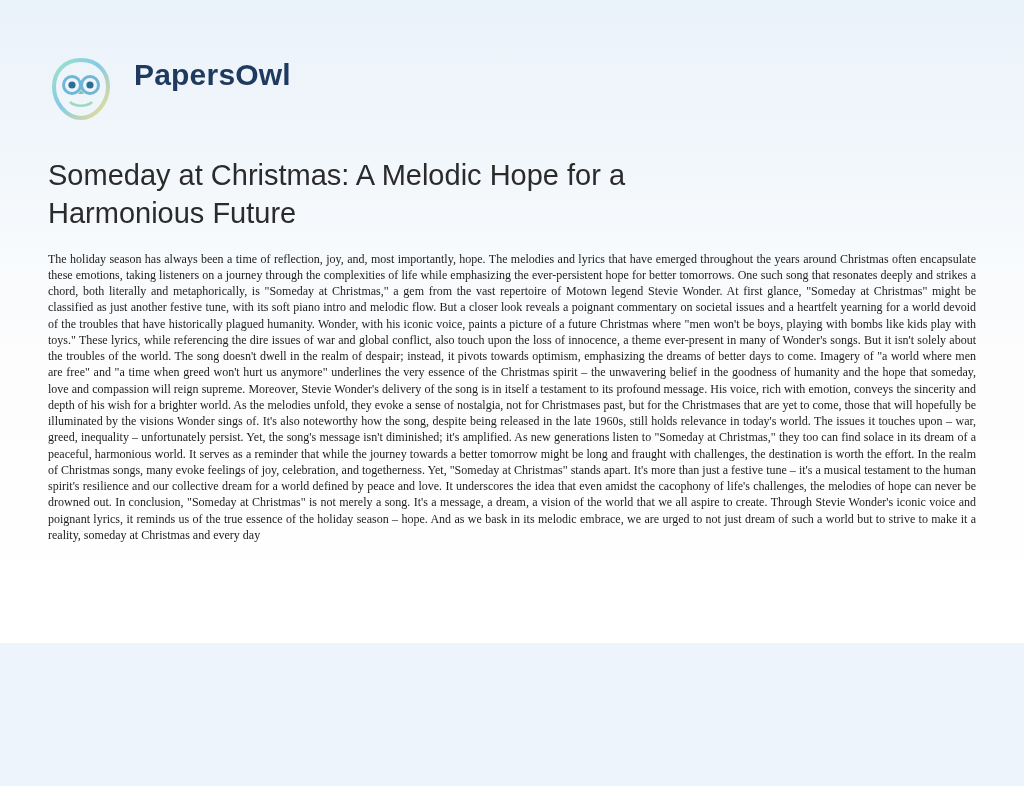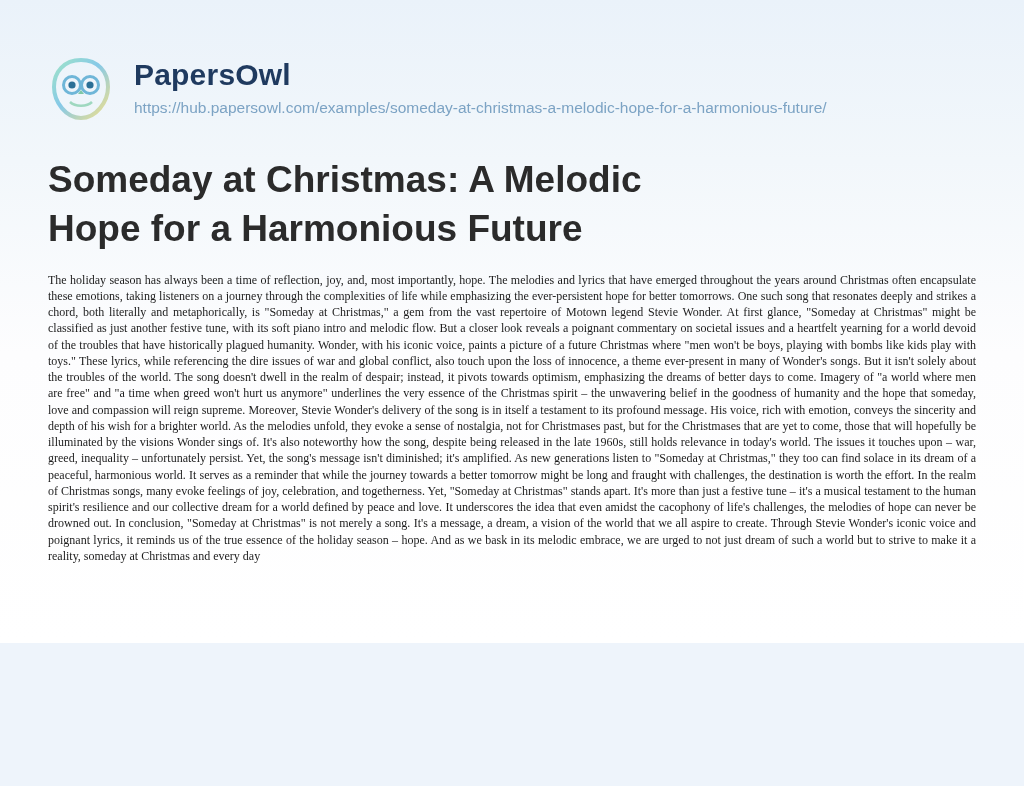--- a/index.html
+++ b/index.html
@@ -48,23 +48,23 @@
     font-family: "Liberation Sans", sans-serif;
     font-size: 15.5px;
     color: #7ca3c4;
     line-height: 1.45;
     margin-top: 6px;
     max-width: 700px;
     word-break: break-word;
   }
   .title {
     font-family: "Liberation Sans", sans-serif;
-    font-size: 37px;
+    font-size: 29px;
     color: #2b2b2b;
-    font-weight: bold;
+    font-weight: normal;
     line-height: 1.32;
     margin: 34px 0 0 48px;
     max-width: 640px;
   }
   .body-text {
     margin: 18px 48px 0 48px;
     font-family: "Liberation Serif", serif;
     font-size: 12px;
     line-height: 1.355;
     color: #1c1c1c;
@@ -93,21 +93,20 @@
         <circle cx="42" cy="29" r="8.5" fill="none" stroke="#6fb6d8" stroke-width="3"></circle>
         <circle cx="24" cy="29" r="3.6" fill="#2b6f96"></circle>
         <circle cx="42" cy="29" r="3.6" fill="#2b6f96"></circle>
         <path d="M33 34 L30 38 L36 38 Z" fill="#7ec7a6"></path>
         <path d="M22 46 C27 51 39 51 44 46" fill="none" stroke="#9fd8c0" stroke-width="2.5"></path>
       </svg>
     </div>
 
     <div class="brand-block">
       <div class="brand">PapersOwl</div>
-      <div class="url">https://hub.papersowl.com/examples/someday-at-christmas-a-melodic-hope-for-a-harmonious-future/</div>
     </div>
   </div>
 
   <h1 class="title">Someday at Christmas: A Melodic Hope for a Harmonious Future</h1>
 
   <div class="body-text">The holiday season has always been a time of reflection, joy, and, most importantly, hope. The melodies and lyrics that have emerged throughout the years around Christmas often encapsulate these emotions, taking listeners on a journey through the complexities of life while emphasizing the ever-persistent hope for better tomorrows. One such song that resonates deeply and strikes a chord, both literally and metaphorically, is "Someday at Christmas," a gem from the vast repertoire of Motown legend Stevie Wonder. At first glance, "Someday at Christmas" might be classified as just another festive tune, with its soft piano intro and melodic flow. But a closer look reveals a poignant commentary on societal issues and a heartfelt yearning for a world devoid of the troubles that have historically plagued humanity. Wonder, with his iconic voice, paints a picture of a future Christmas where "men won't be boys, playing with bombs like kids play with toys." These lyrics, while referencing the dire issues of war and global conflict, also touch upon the loss of innocence, a theme ever-present in many of Wonder's songs. But it isn't solely about the troubles of the world. The song doesn't dwell in the realm of despair; instead, it pivots towards optimism, emphasizing the dreams of better days to come. Imagery of "a world where men are free" and "a time when greed won't hurt us anymore" underlines the very essence of the Christmas spirit – the unwavering belief in the goodness of humanity and the hope that someday, love and compassion will reign supreme. Moreover, Stevie Wonder's delivery of the song is in itself a testament to its profound message. His voice, rich with emotion, conveys the sincerity and depth of his wish for a brighter world. As the melodies unfold, they evoke a sense of nostalgia, not for Christmases past, but for the Christmases that are yet to come, those that will hopefully be illuminated by the visions Wonder sings of. It's also noteworthy how the song, despite being released in the late 1960s, still holds relevance in today's world. The issues it touches upon – war, greed, inequality – unfortunately persist. Yet, the song's message isn't diminished; it's amplified. As new generations listen to "Someday at Christmas," they too can find solace in its dream of a peaceful, harmonious world. It serves as a reminder that while the journey towards a better tomorrow might be long and fraught with challenges, the destination is worth the effort. In the realm of Christmas songs, many evoke feelings of joy, celebration, and togetherness. Yet, "Someday at Christmas" stands apart. It's more than just a festive tune – it's a musical testament to the human spirit's resilience and our collective dream for a world defined by peace and love. It underscores the idea that even amidst the cacophony of life's challenges, the melodies of hope can never be drowned out. In conclusion, "Someday at Christmas" is not merely a song. It's a message, a dream, a vision of the world that we all aspire to create. Through Stevie Wonder's iconic voice and poignant lyrics, it reminds us of the true essence of the holiday season – hope. And as we bask in its melodic embrace, we are urged to not just dream of such a world but to strive to make it a reality, someday at Christmas and every day</div>
 
 </div>
 
 </body></html>

